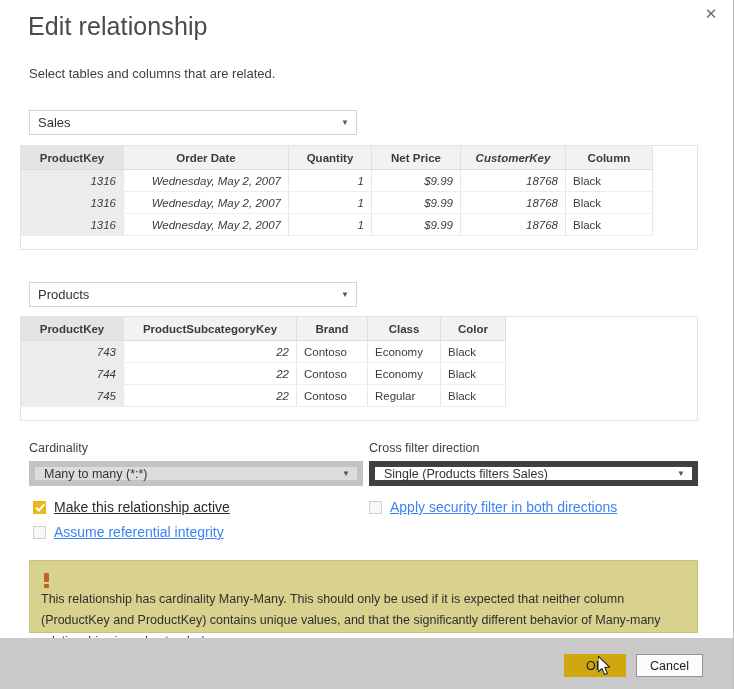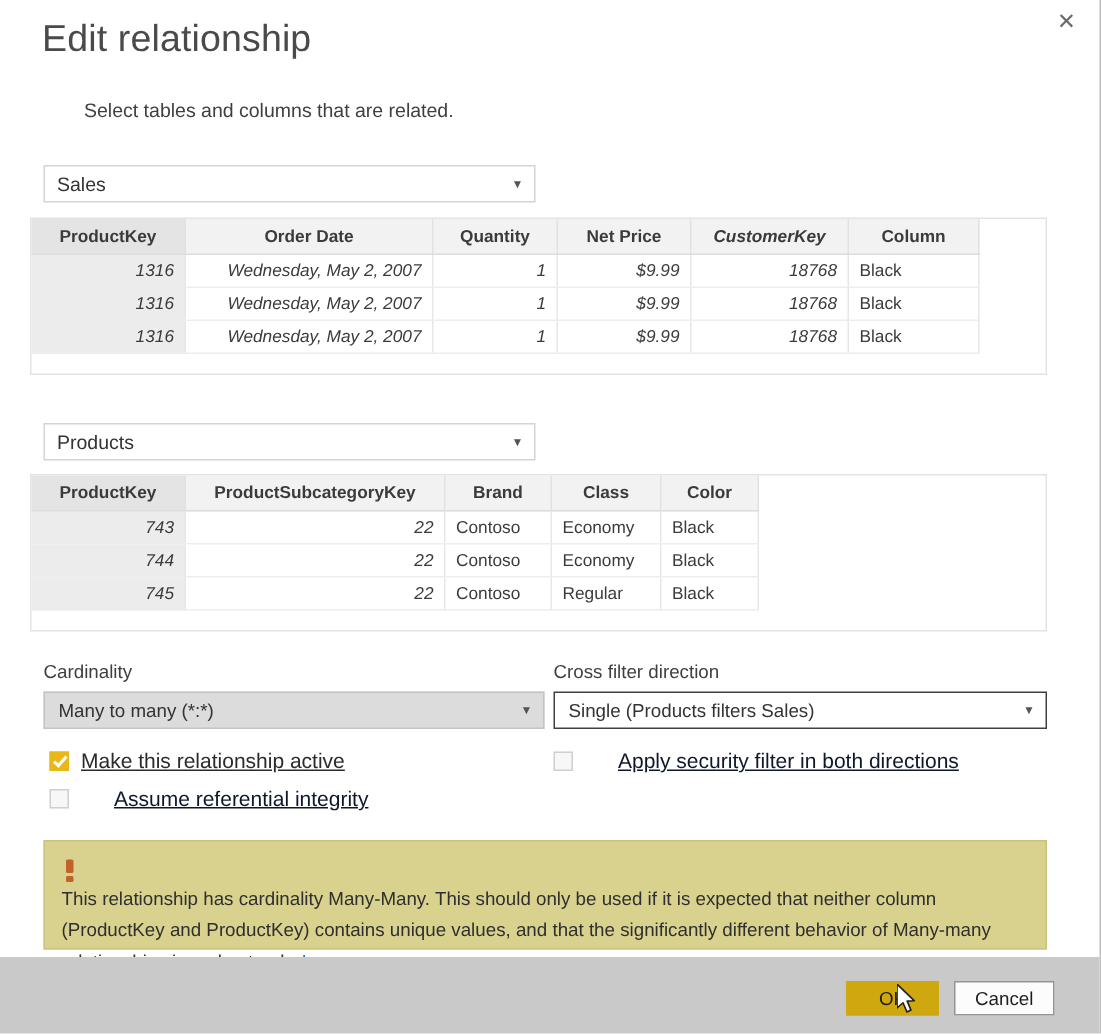--- a/index.html
+++ b/index.html
@@ -53,21 +53,20 @@
     font-weight: 400;
     color: #4a4a4a;
     letter-spacing: .1px;
   }
   #subtitle {
     position: absolute;
     left: 29px;
     top: 66px;
     font-size: 13px;
     color: #3f3f3f;
-    margin-left: 27px;
   }
 
   
   .tablesel {
     position: absolute;
     left: 29px;
     width: 328px;
     height: 25px;
     background: #ffffff;
     border: 1px solid #d4d4d4;
@@ -139,21 +138,21 @@
     font-size: 12.5px;
     color: #3f3f3f;
   }
   #lbl-cardinality { left: 29px;  top: 441px; }
   #lbl-crossfilter { left: 369px; top: 441px; }
 
   .optsel {
     position: absolute;
     height: 25px;
     box-sizing: border-box;
-    border: 1px solid #404040;
+    border: 6px solid #404040;
     font-size: 12.5px;
     color: #333;
     display: flex;
     align-items: center;
     cursor: pointer;
   }
   .optsel .txt { padding-left: 9px; flex: 1; white-space: nowrap; }
   .optsel .caret {
     width: 22px;
     text-align: center;
@@ -202,21 +201,21 @@
     height: 7px;
     border: solid #ffffff;
     border-width: 0 2px 2px 0;
     transform: rotate(42deg) translate(0px, -1px);
   }
   .cbbox.disabled {
     border-color: #cfcfcf;
     background: #f7f7f7;
   }
   .cbrow.enabled  { color: #2b2b2b; cursor: pointer; }
-  .cbrow.disabled { color: #0f172a; cursor: default; gap: 22px; }
+  .cbrow.disabled { color: #3b82f6; cursor: default; }
 
   #cb-active    { left: 33px;  top: 499px; }
   #cb-security  { left: 369px; top: 499px; }
   #cb-refint    { left: 33px;  top: 524px; }
 
   
   #warning {
     position: absolute;
     left: 29px;
     top: 560px;

